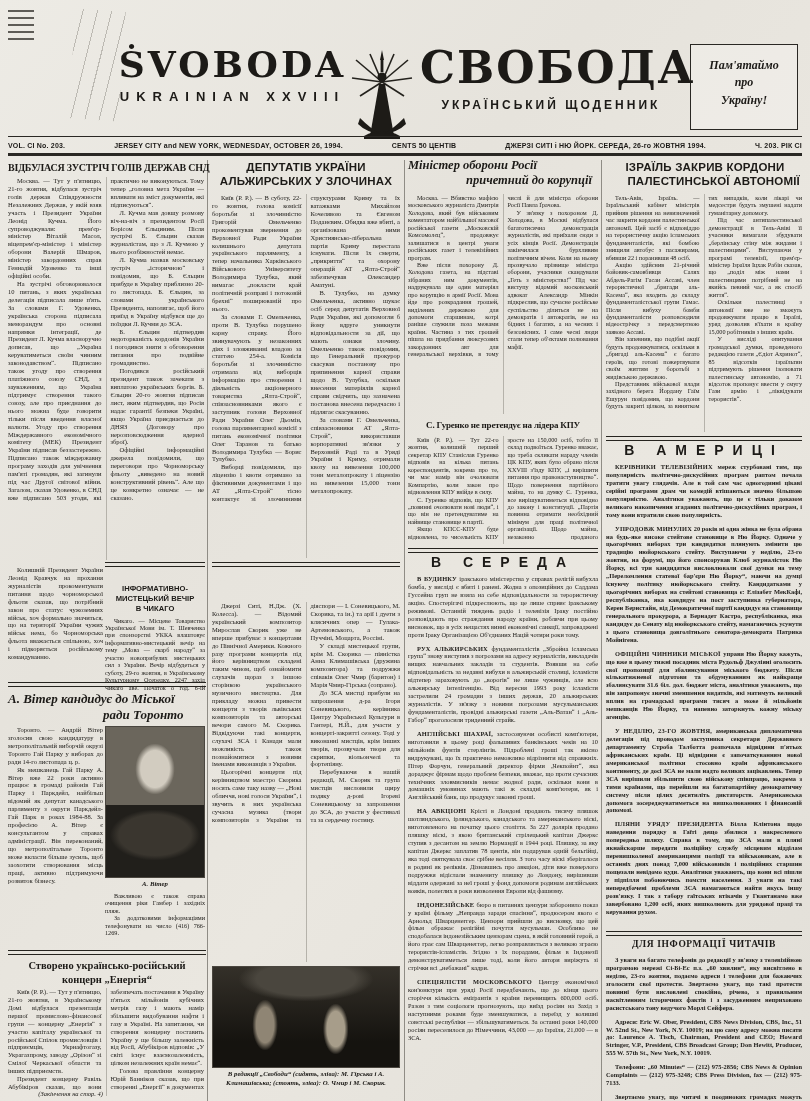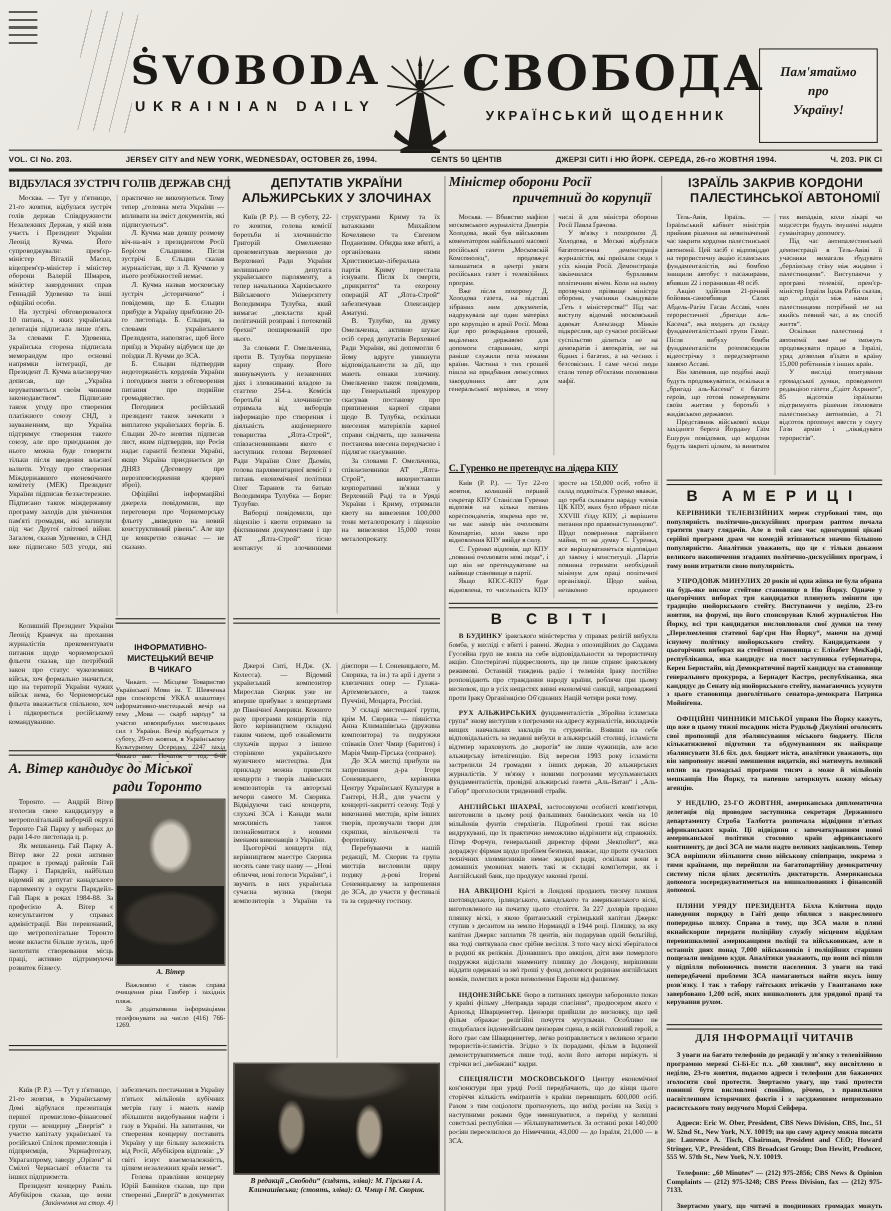--- a/index.html
+++ b/index.html
@@ -32,21 +32,21 @@
   .art p{margin:0;text-indent:9px;}
   .art.small{font-size:6.2px;line-height:1.2;}
   .cols2{column-count:2;column-gap:9px;column-rule:1px solid #b5b2aa;}
   
   .hl-serif{font-family:"Liberation Serif",serif;font-weight:bold;}
   .hl-sans{font-family:"Liberation Sans",sans-serif;font-weight:bold;}
   .hl-snd{font-size:10px;letter-spacing:-.2px;white-space:nowrap;text-align:center;}
   .hl-two{font-size:11.5px;line-height:1.25;text-align:center;letter-spacing:.2px;}
   .hl-ital{font-style:italic;font-size:12.5px;line-height:1.2;}
   .hl-ital .l2{padding-left:58px;}
-  .hl-gur{font-size:9px;letter-spacing:-.2px;white-space:nowrap;text-align:left;text-decoration:underline;}
+  .hl-gur{font-size:9px;letter-spacing:-.2px;white-space:nowrap;text-align:center;}
   .hl-skoryk{font-style:italic;font-size:9px;line-height:1.35;text-align:center;}
   .hl-energia{font-size:10.5px;line-height:1.3;text-align:center;}
   .hl-chicago{font-size:7.6px;line-height:1.3;text-align:center;font-family:"Liberation Sans",sans-serif;font-weight:bold;}
   .sec-title{font-family:"Liberation Sans",sans-serif;font-weight:bold;font-size:14px;
              letter-spacing:9px;text-align:center;}
   .readers-title{font-family:"Liberation Serif",serif;font-weight:bold;font-size:9.5px;
              letter-spacing:.6px;text-align:center;}
   
   .digest{font-size:6.4px;line-height:1.24;text-align:justify;overflow:hidden;}
   .digest p{margin:0 0 6px;text-indent:9px;}
@@ -71,21 +71,21 @@
 </head>
 <body>
 
 <div class="page">
 
   <div class="abs cornermark" style="left:8px;top:6px;"></div>
   <div class="abs pencil" style="left:72px;top:10px;"></div>
 
   <div class="abs" style="left:100px;top:46px;width:265px;text-align:center;">
     <div class="logo-lat">ṠVOBODA</div>
-    <div class="tag-lat">UKRAINIAN DAILY</div>
+    <div class="tag-lat">UKRAINIAN XXVIII</div>
   </div>
 
   <svg class="abs" style="left:350px;top:48px;" width="64" height="92" viewBox="0 0 64 92">
     <g stroke="#24221d" stroke-width="1.6">
       <line x1="32" y1="34" x2="6" y2="12"></line>
         <line x1="32" y1="34" x2="58" y2="12"></line>
       <line x1="32" y1="34" x2="2" y2="30"></line>
         <line x1="32" y1="34" x2="62" y2="30"></line>
       <line x1="32" y1="34" x2="10" y2="48"></line>
         <line x1="32" y1="34" x2="54" y2="48"></line>
@@ -170,20 +170,24 @@
     <div class="photo photo-portrait" style="width:98px;height:150px;"></div>
     <div class="caption" style="margin-top:2px;">А. Вітер</div>
     <div class="art small" style="margin-top:3px;height:58px;">
         <p>Важливою є також справа очищення ріки Гамбер і західніх пляж.</p>
         <p>За додатковими інформаціями телефонувати на число (416) 766-1269.</p>
       </div>
   </div>
 
   <div class="abs" style="left:8px;top:950px;width:198px;">
     <div class="drule" style="margin-bottom:4px;"></div>
+    <div class="hl-serif hl-energia">
+      <div>Створено українсько-російський</div>
+      <div>концерн „Енергія“</div>
+    </div>
   </div>
   <div class="abs art cols2" style="left:8px;top:988px;width:196px;height:108px;">
       <p>Київ (Р. Р.). — Тут у п'ятницю, 21-го жовтня, в Українському Домі відбулася презентація першої промислово-фінансової групи — концерну „Енергія“ з участю капіталу української та російської Спілок промисловців і підприємців, Укрнафтогазу, Украгазпрому, заводу „Орізон“ зі Смілої Черкаської области та інших підприємств.</p>
       <p>Президент концерну Равіль Абубікіров сказав, що вони забезпечать постачання в Україну п'ятьох мільйонів кубічних метрів газу і мають намір збільшити видобування нафти і газу в Україні. На запитання, чи створення концерну поставить Україну у ще більшу залежність від Росії, Абубікіров відповів: „У світі існує взаємозалежність, цілком незалежних країн немає“.</p>
       <p>Голова правління концерну Юрій Банніков сказав, що при створенні „Енергії“ в документах чітко зазначено, яку частину становить український капітал.</p>
     </div>
   <div class="abs art endnote" style="left:8px;top:1090px;width:95px;">(Закінчення на стор. 4)</div>
 
   <div class="abs hl-sans hl-two" style="left:212px;top:160px;width:188px;">
     <div>ДЕПУТАТІВ УКРАЇНИ</div>
@@ -223,21 +227,21 @@
     </div>
 
   <div class="abs hl-serif hl-gur" style="left:408px;top:420px;width:190px;">С. Гуренко не претендує на лідера КПУ</div>
   <div class="abs art small c ols2 cols2" style="left:408px;top:436px;width:190px;height:108px;">
       <p>Київ (Р. Р.). — Тут 22-го жовтня, колишній перший секретар КПУ Станіслав Гуренко відповів на кілька питань кореспондентів, зокрема про те, чи має намір він очолювати Компартію, коли закон про відновлення КПУ ввійде в силу.</p>
       <p>С. Гуренко відповів, що КПУ „повинні очолювати нові люди“, і що він не претендуватиме на найвище становище в партії.</p>
       <p>Якщо КПСС-КПУ буде відновлена, то чисельність КПУ зросте на 150,000 осіб, тобто її склад подвоїться. Гуренко вважає, що треба скликати нараду членів ЦК КПУ, яких було обрано після XXVIII з'їзду КПУ, „і вирішити питання про правонаступництво“. Щодо повернення партійного майна, то на думку С. Гуренка, все вирішуватиметься відповідно до закону і конституції. „Партія повинна отримати необхідний мінімум для праці політичної організації. Щодо майна, незаконно проданого комерційним структурам, то переконаний — це питання буде вирішене законним шляхом“.</p>
     </div>
 
   <div class="abs drule" style="left:408px;top:548px;width:190px;"></div>
-  <div class="abs sec-title" style="left:408px;top:554px;width:190px;">В СВІТІ</div>
+  <div class="abs sec-title" style="left:408px;top:554px;width:190px;">В СЕРЕДА</div>
   <div class="abs digest" style="left:408px;top:575px;width:190px;height:526px;">
       <p><b>В БУДИНКУ </b>іракського міністерства у справах релігій вибухла бомба, у висліді є вбиті і ранені. Жодна з опозиційних до Саддама Гуссейна груп не взяла на себе відповідальности за терористичну акцію. Спостерігачі підкреслюють, що це лише сприяє іракському режимові. Останній тиждень радіо і телевізія Іраку постійно розповідають про страждання народу країни, роблячи при цьому висновок, що в усіх нещастях винні економічні санкції, запроваджені проти Іраку Організацією Об'єднаних Націй чотири роки тому.</p>
       <p><b>РУХ АЛЬЖИРСЬКИХ </b>фундаменталістів „Збройна ісламська група“ знову виступив з погрозами на адресу журналістів, викладачів вищих навчальних закладів та студентів. Взявши на себе відповідальність за недавні вибухи в альжирській столиці, ісламісти відтепер зараховують до „ворогів“ не лише чужинців, але всю альжирську інтелігенцію. Від вересня 1993 року ісламісти застрелили 24 громадян з інших держав, 20 альжирських журналістів. У зв'язку з новими погрозами мусульманських фундаменталістів, провідні альжирські газети „Аль-Ватан“ і „Аль-Габор“ проголосили триденний страйк.</p>
       <p><b>АНГЛІЙСЬКІ ШАХРАЇ, </b>застосовуючи особисті комп'ютери, виготовили в цьому році фальшивих банківських чеків на 10 мільйонів фунтів стерлінгів. Підроблені гроші так якісно видрукувані, що їх практично неможливо відрізнити від справжніх. Пітер Форчун, генеральний директор фірми „Чекпойнт“, яка дораджує фірмам щодо проблем безпеки, вважає, що проти сучасних технічних зловмисників немає жодної ради, оскільки вони в домашніх умовинах мають такі ж складні комп'ютери, як і Англійський банк, що продукує законні гроші.</p>
       <p><b>НА АВКЦІОНІ </b>Крісті в Лондоні продають тисячу пляшок шотляндського, ірляндського, канадського та американського віскі, виготовленого на початку цього століття. За 227 долярів продано пляшку віскі, з якою британський стрілецький капітан Джеркс ступив з десантом на землю Нормандії в 1944 році. Пляшку, за яку капітан Джеркс заплатив 78 центів, він подарував одній бельгійці, яка тоді святкувала своє срібне весілля. З того часу віскі зберігалося в родині як реліквія. Дізнавшись про авкціон, діти вже померлого подружжя відіслали знамениту пляшку до Лондону, вирішивши віддати одержані за неї гроші у фонд допомоги родинам англійських вояків, полеглих в роки визволення Европи від фашизму.</p>
       <p><b>ІНДОНЕЗІЙСЬКЕ </b>бюро в питаннях цензури заборонило показ у країні фільму „Неправда заради спасіння“, продюсером якого є Арнольд Шварценеггер. Цензори прийшли до висновку, що цей фільм ображає релігійні почуття мусульман. Особливо не сподобалася індонезійським цензорам сцена, в якій головний герой, а його грає сам Шварценеггер, легко розправляється з великою зграєю терористів-ісламістів. Згідно з їх порадами, фільм в Індонезії демонструватиметься лише тоді, коли його автори виріжуть зі стрічки всі „небажані“ кадри.</p>
       <p><b>СПЕЦІЯЛІСТИ МОСКОВСЬКОГО </b>Центру економічної кон'юнктури при уряді Росії передбачають, що до кінця цього сторіччя кількість еміґрантів з країни перевищить 600,000 осіб. Разом з тим соціологи прогнозують, що виїзд росіян на Захід з наступними роками буде зменшуватися, а переїзд у колишні совєтські республіки — збільшуватиметься. За останні роки 140,000 росіян переселилося до Німеччини, 43,000 — до Ізраїля, 21,000 — в ЗСА.</p>
     </div>
 
   <div class="abs hl-sans hl-two" style="left:606px;top:160px;width:196px;">

